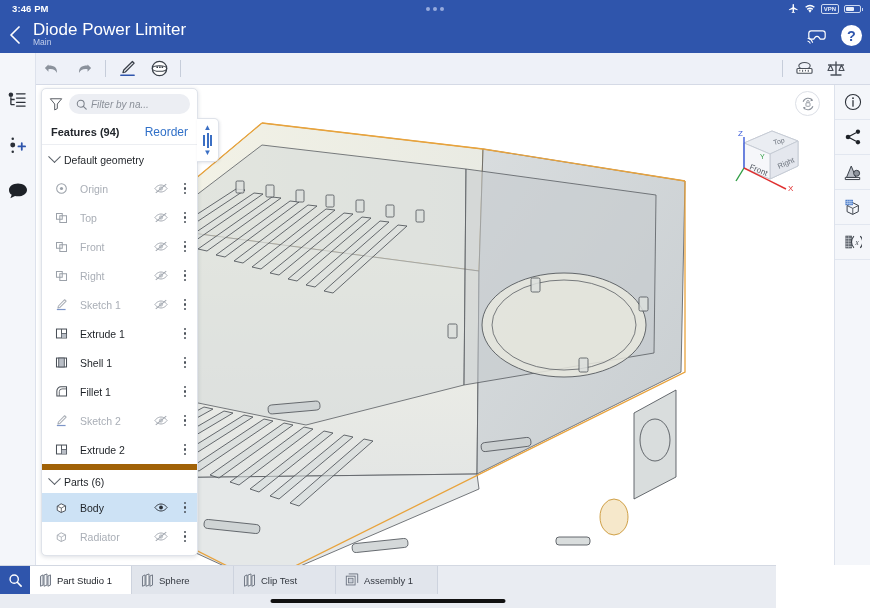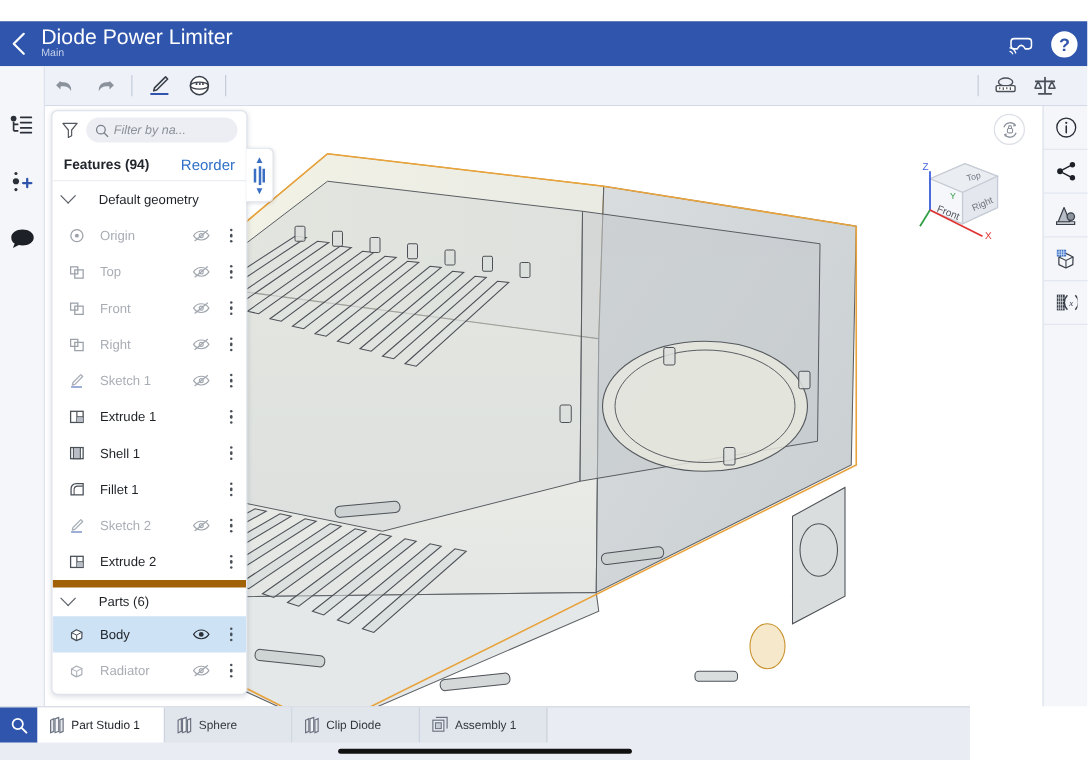--- a/index.html
+++ b/index.html
@@ -95,21 +95,21 @@
                cursor: text; }
   .searchbox span.ph { font-size: 10px; color: #8b9099; font-style: italic; }
   .panel-head { height: 26px; display: flex; align-items: center;
                 padding: 0 9px; justify-content: space-between;
                 border-bottom: 1px solid #eceef2; }
   .panel-head .ttl { font-size: 11px; font-weight: bold; color: #22262c; }
   .panel-head .reorder { font-size: 12px; color: #3070c8; cursor: pointer; }
   .tree { flex: 1; overflow: hidden; }
 
   .grp { height: 29px; display: flex; align-items: center; padding-left: 8px;
-         gap: 20px; cursor: pointer; }
+         gap: 5px; cursor: pointer; }
   .grp .lbl { font-size: 10.5px; color: #1e2227; }
   .chev { width: 9px; height: 9px; border-right: 1.6px solid #5a6068;
           border-bottom: 1.6px solid #5a6068; transform: rotate(45deg)
           translate(-2px,-2px); }
 
   .row { height: 29px; display: flex; align-items: center; padding: 0 6px 0 12px;
          gap: 11px; cursor: pointer; position: relative; }
   .row .ico { width: 15px; height: 15px; display: flex; align-items: center;
               justify-content: center; flex: none; }
   .row .lbl { font-size: 10.5px; color: #1e2227; flex: 1; white-space: nowrap;
@@ -166,20 +166,40 @@
   .tab.active { background: #ffffff; color: #1b1f25; }
   .home-ind { position: absolute; bottom: 5px; left: 50%;
               transform: translateX(-50%); width: 235px; height: 4px;
               background: #111; border-radius: 3px; }
 </style>
 </head>
 <body>
 
 <div id="app">
 
+  <div class="statusbar">
+    <span class="sb-time">3:46 PM</span>
+    <span class="sb-dots">
+        <i></i>
+        <i></i>
+        <i></i>
+      </span>
+    <span class="sb-right">
+      <svg width="11" height="11" viewBox="0 0 24 24">
+          <path fill="#fff" d="M21 16v-2l-8-5V3.5A1.5 1.5 0 0 0 11.5 2 1.5 1.5 0 0 0 10 3.5V9l-8 5v2l8-2.5V19l-2 1.5V22l3.5-1 3.5 1v-1.5L13 19v-5.5z"></path>
+        </svg>
+      <svg width="12" height="11" viewBox="0 0 24 24">
+          <path fill="#fff" d="M12 21l3.5-4.4a4.5 4.5 0 0 0-7 0zM5 12.5l2 2.5a7.9 7.9 0 0 1 10 0l2-2.5a11 11 0 0 0-14 0zM1.5 8.2 3.4 10.6a13.9 13.9 0 0 1 17.2 0L22.5 8.2a17 17 0 0 0-21 0z"></path>
+        </svg>
+      <span class="vpn-badge">VPN</span>
+      <span class="batt">
+          <i></i>
+        </span>
+    </span>
+  </div>
 
   <div class="appbar">
     <div class="back-chev">
       <svg width="12" height="18" viewBox="0 0 12 18">
           <path d="M10 1 2 9l8 8" stroke="#fff" stroke-width="1.7" fill="none" stroke-linecap="round" stroke-linejoin="round"></path>
         </svg>
     </div>
     <div class="titlewrap">
       <div class="doc-title">Diode Power Limiter</div>
       <div class="doc-sub">Main</div>
@@ -761,21 +781,21 @@
         </svg>
       <span>Sphere</span>
     </div>
 
     <div class="tab">
       <svg width="13" height="14" viewBox="0 0 14 15">
           <path d="M1.6 3.4 4.4 2v11l-2.8 1.2z" fill="#e4e7ec" stroke="#6b7280" stroke-width="1"></path>
           <path d="M5.4 2.2 8.6 1v12l-3.2 1.2z" fill="#f3f5f8" stroke="#6b7280" stroke-width="1"></path>
           <path d="M9.6 3.2 12.4 2v11l-2.8 1.2z" fill="#e4e7ec" stroke="#6b7280" stroke-width="1"></path>
         </svg>
-      <span>Clip Diode</span>
+      <span>Clip Test</span>
     </div>
 
     <div class="tab">
       <svg width="14" height="14" viewBox="0 0 15 15">
           <rect x="1.4" y="3.4" width="9.4" height="9.4" fill="#eceff3" stroke="#6b7280" stroke-width="1"></rect>
           <path d="M4 1h9.6v9.6" fill="none" stroke="#6b7280" stroke-width="1"></path>
           <rect x="3.6" y="5.6" width="5" height="5" fill="#c9cfd8" stroke="#6b7280" stroke-width=".9"></rect>
         </svg>
       <span>Assembly 1</span>
     </div>

